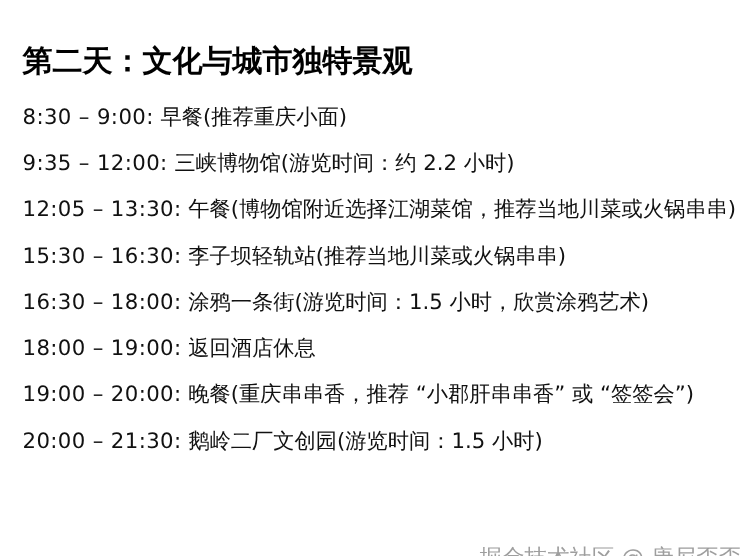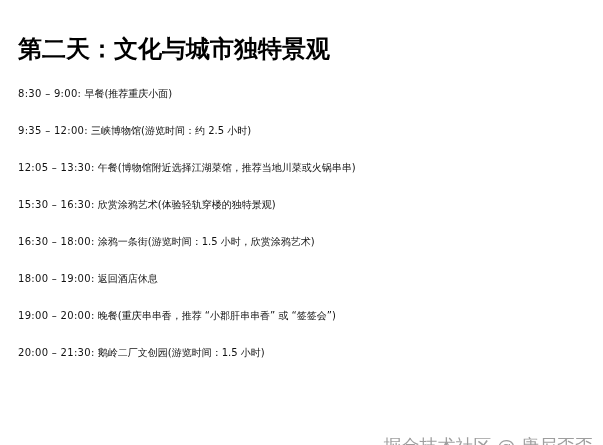--- a/index.html
+++ b/index.html
@@ -34,21 +34,21 @@
     white-space: nowrap;
   }
   .schedule {
     display: block;
     margin: 0;
     padding: 0;
   }
   .schedule-item {
     display: block;
     font-family: "DejaVu Sans", "Liberation Sans", sans-serif;
-    font-size: 10px;
+    font-size: 17px;
     line-height: 18px;
     color: #111111;
     margin: 0 0 19px 0;
     white-space: nowrap;
   }
   .schedule-item .time {
     letter-spacing: 0.3px;
   }
   .watermark {
     position: absolute;
@@ -84,32 +84,32 @@
 
   <div class="schedule">
 
     <div class="schedule-item">
       <span class="time">8:30 – 9:00:</span>
       <span class="activity">早餐(推荐重庆小面)</span>
     </div>
 
     <div class="schedule-item">
       <span class="time">9:35 – 12:00:</span>
-      <span class="activity">三峡博物馆(游览时间：约 2.5 小时)</span>
+      <span class="activity">三峡博物馆(游览时间：约 2.2 小时)</span>
     </div>
 
     <div class="schedule-item">
       <span class="time">12:05 – 13:30:</span>
       <span class="activity">午餐(博物馆附近选择江湖菜馆，推荐当地川菜或火锅串串)</span>
     </div>
 
 
     <div class="schedule-item">
       <span class="time">15:30 – 16:30:</span>
-      <span class="activity">欣赏涂鸦艺术(体验轻轨穿楼的独特景观)</span>
+      <span class="activity">李子坝轻轨站(推荐当地川菜或火锅串串)</span>
     </div>
 
     <div class="schedule-item">
       <span class="time">16:30 – 18:00:</span>
       <span class="activity">涂鸦一条街(游览时间：1.5 小时，欣赏涂鸦艺术)</span>
     </div>
 
     <div class="schedule-item">
       <span class="time">18:00 – 19:00:</span>
       <span class="activity">返回酒店休息</span>

